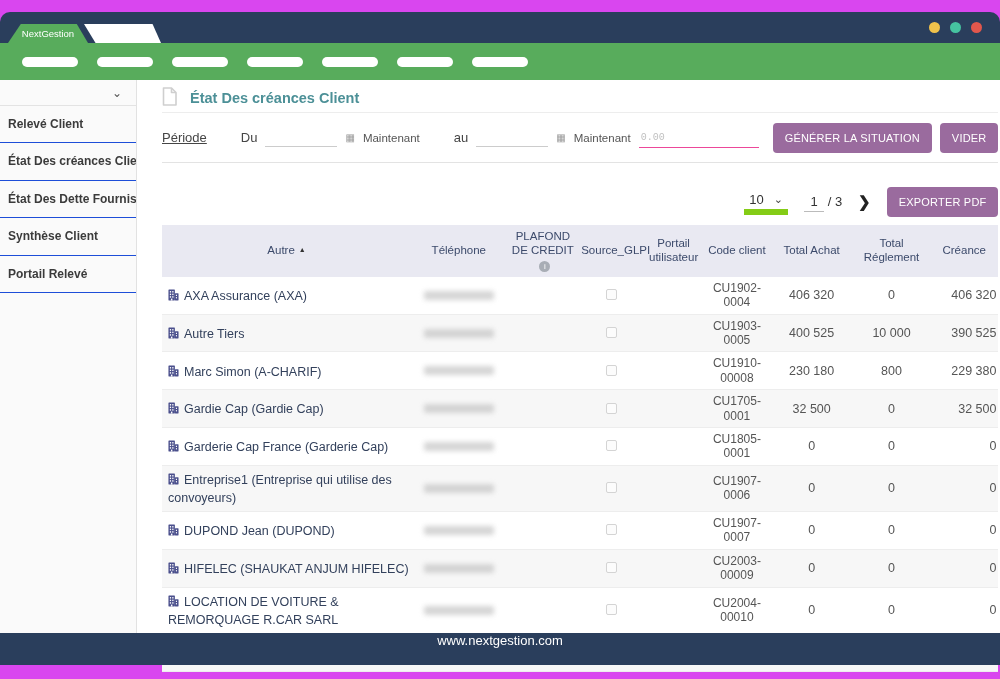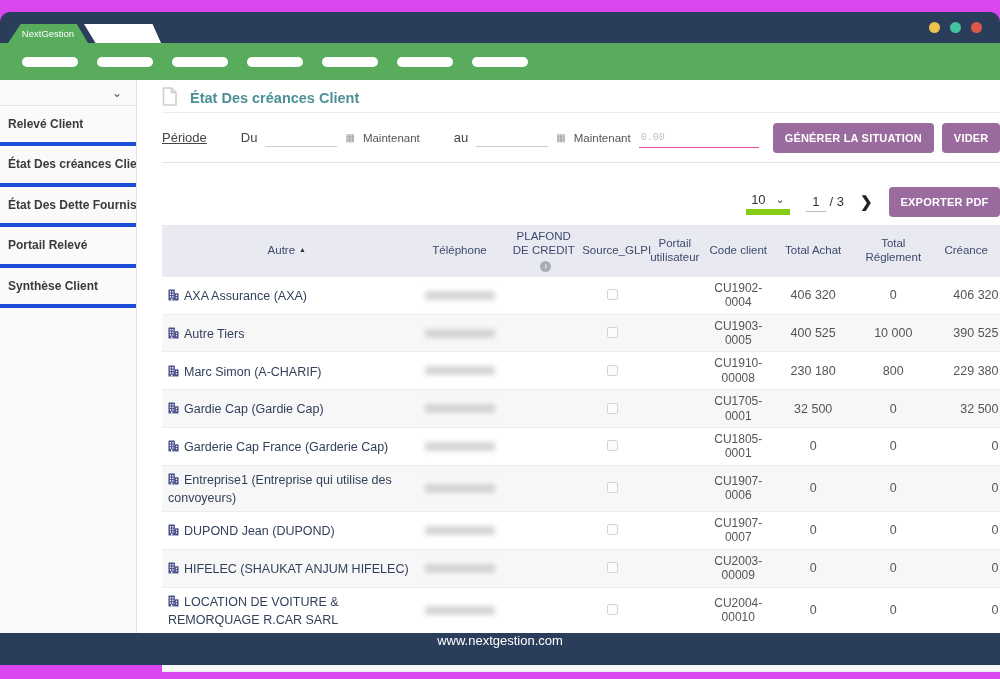--- a/index.html
+++ b/index.html
@@ -20,39 +20,39 @@
   .navbar { position:absolute; top:43px; left:0; right:0; height:37px; background:#58ac5c; }
   .pills { display:flex; gap:19px; padding:14px 0 0 22px; }
   .pill { width:56px; height:10px; background:#fff; border-radius:5px; }
 
   
   .content { position:absolute; top:80px; left:0; right:0; height:553px; display:flex; background:#fff; }
   .sidebar { width:137px; background:#fafafa; border-right:1px solid #e2e2e2; }
   .side-dropdown { height:26px; border-bottom:1px solid #e3e3e3; display:flex; align-items:center;
     justify-content:flex-end; padding-right:14px; color:#555; cursor:pointer; }
   .chev { font-size:12px; line-height:1; }
-  .side-item { padding:11px 8px; border-bottom:4px solid #1d4ed8; font-size:12px; font-weight:bold;
+  .side-item { padding:11px 8px; border-bottom:1px solid #1d4ed8; font-size:12px; font-weight:bold;
     color:#3b3b3b; cursor:pointer; line-height:1.2; white-space:nowrap; overflow:hidden; }
 
   .main { flex:1; padding:0 32px 0 25px; }
   .page-head { display:flex; align-items:center; gap:13px; height:33px; border-bottom:1px solid #ededed; padding-top:4px; }
   .page-head h1 { font-size:14.5px; color:#4c9097; font-weight:600; margin:0; }
 
   .filterbar { display:flex; align-items:center; height:50px; border-bottom:1px solid #e3e3e3;
     gap:8px; font-size:13px; color:#454545; }
   .periode { margin-right:26px;text-decoration:underline; }
   .date-input { width:72px; border:none; border-bottom:1px solid #ccc; background:transparent;
     height:18px; font-size:12px; outline:none; font-family:inherit; }
   .cal { color:#9a9a9a; font-size:10px; }
   .now { font-size:11.5px; color:#555; }
   .gap-r { margin-right:26px; }
   .amount { margin-left:auto; margin-right:6px; width:120px; border:none; border-bottom:1px solid #ec4899;
     font-size:10px; color:#333; height:20px; outline:none; font-family:Liberation Mono, monospace; }
   .amount::placeholder { color:#c0c0c0; }
-  .btn { background:#9a6b9e; color:#fff; border:none; border-radius:4px; font-size:11px; font-weight:bold;
+  .btn { background:#9a6b9e; color:#fff; border:none; border-radius:4px; font-size:11px; font-weight:normal;
     padding:9px 12px; letter-spacing:.2px; cursor:pointer; font-family:inherit; white-space:nowrap; }
 
   .pagerow { display:flex; align-items:center; justify-content:flex-end; gap:16px;
     margin-top:24px; margin-bottom:8px; font-size:13px; color:#333; }
   .pagesize { border-bottom:6px solid #84cc16; padding:2px 5px; display:flex; gap:10px; align-items:center; cursor:pointer; }
   .chev2 { font-size:11px; color:#444; }
   .curr { display:inline-block; min-width:20px; text-align:center; border-bottom:1px solid #bbb; padding:2px 2px; }
   .sep { color:#333; }
   .next { font-weight:bold; font-size:15px; cursor:pointer; color:#222; }
 
@@ -115,22 +115,22 @@
   <div class="content">
 
     <aside class="sidebar">
       <div class="side-dropdown">
         <span class="chev">⌄</span>
       </div>
       <nav id="side-items">
           <div class="side-item">Relevé Client</div>
           <div class="side-item">État Des créances Client</div>
           <div class="side-item">État Des Dette Fournis…</div>
+          <div class="side-item">Synthèse Client</div>
           <div class="side-item">Portail Relevé</div>
-          <div class="side-item">Synthèse Client</div>
         </nav>
     </aside>
 
     <main class="main">
 
       <div class="page-head">
         <span>
           <svg width="15" height="19" viewBox="0 0 15 19">
             <path d="M1.5 1 h8 l4.5 4.5 V18 H1.5 z" fill="none" stroke="#cfcfcf" stroke-width="1.6" stroke-linejoin="round"></path>
             <path d="M9.5 1 v4.5 H14" fill="none" stroke="#cfcfcf" stroke-width="1.6" stroke-linejoin="round"></path>

